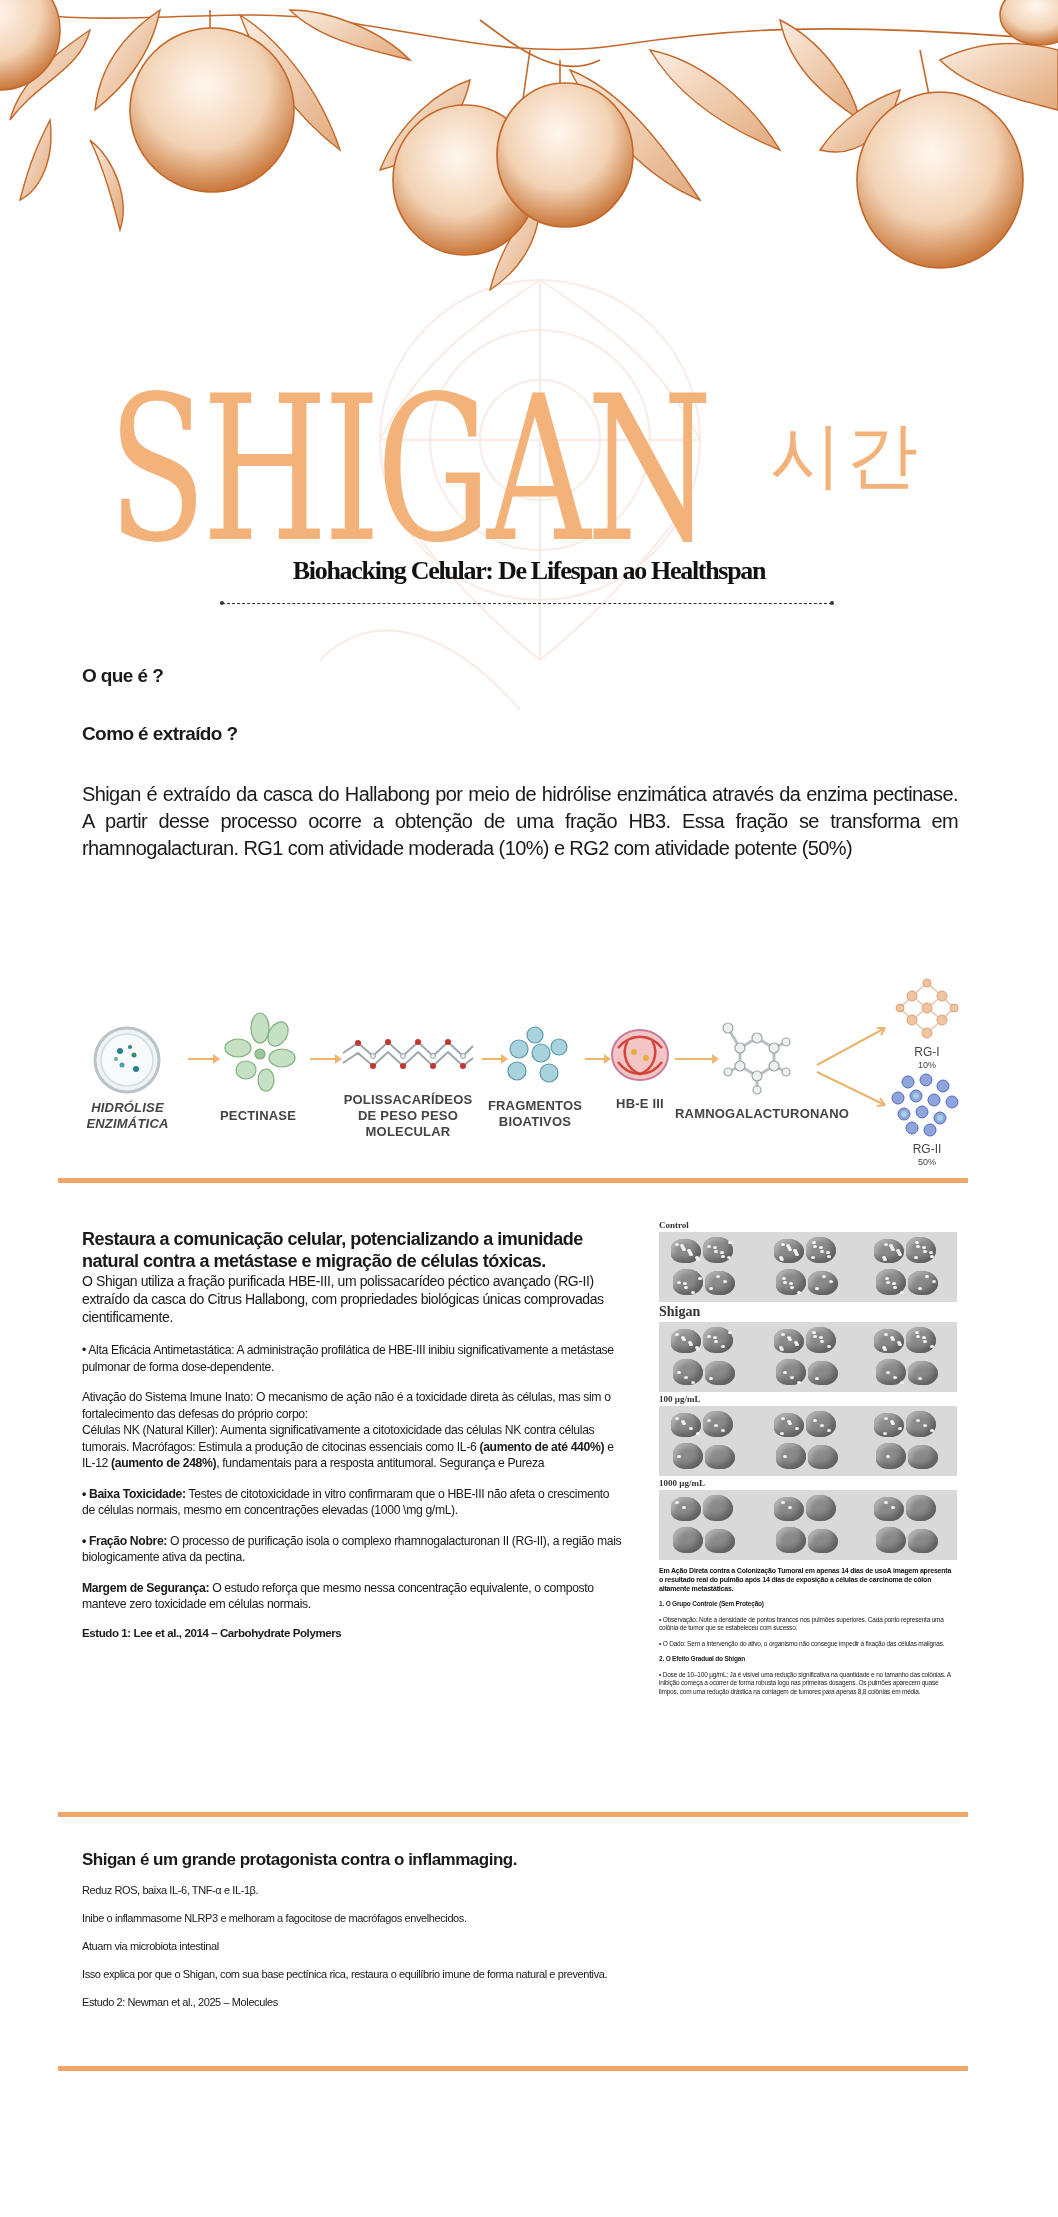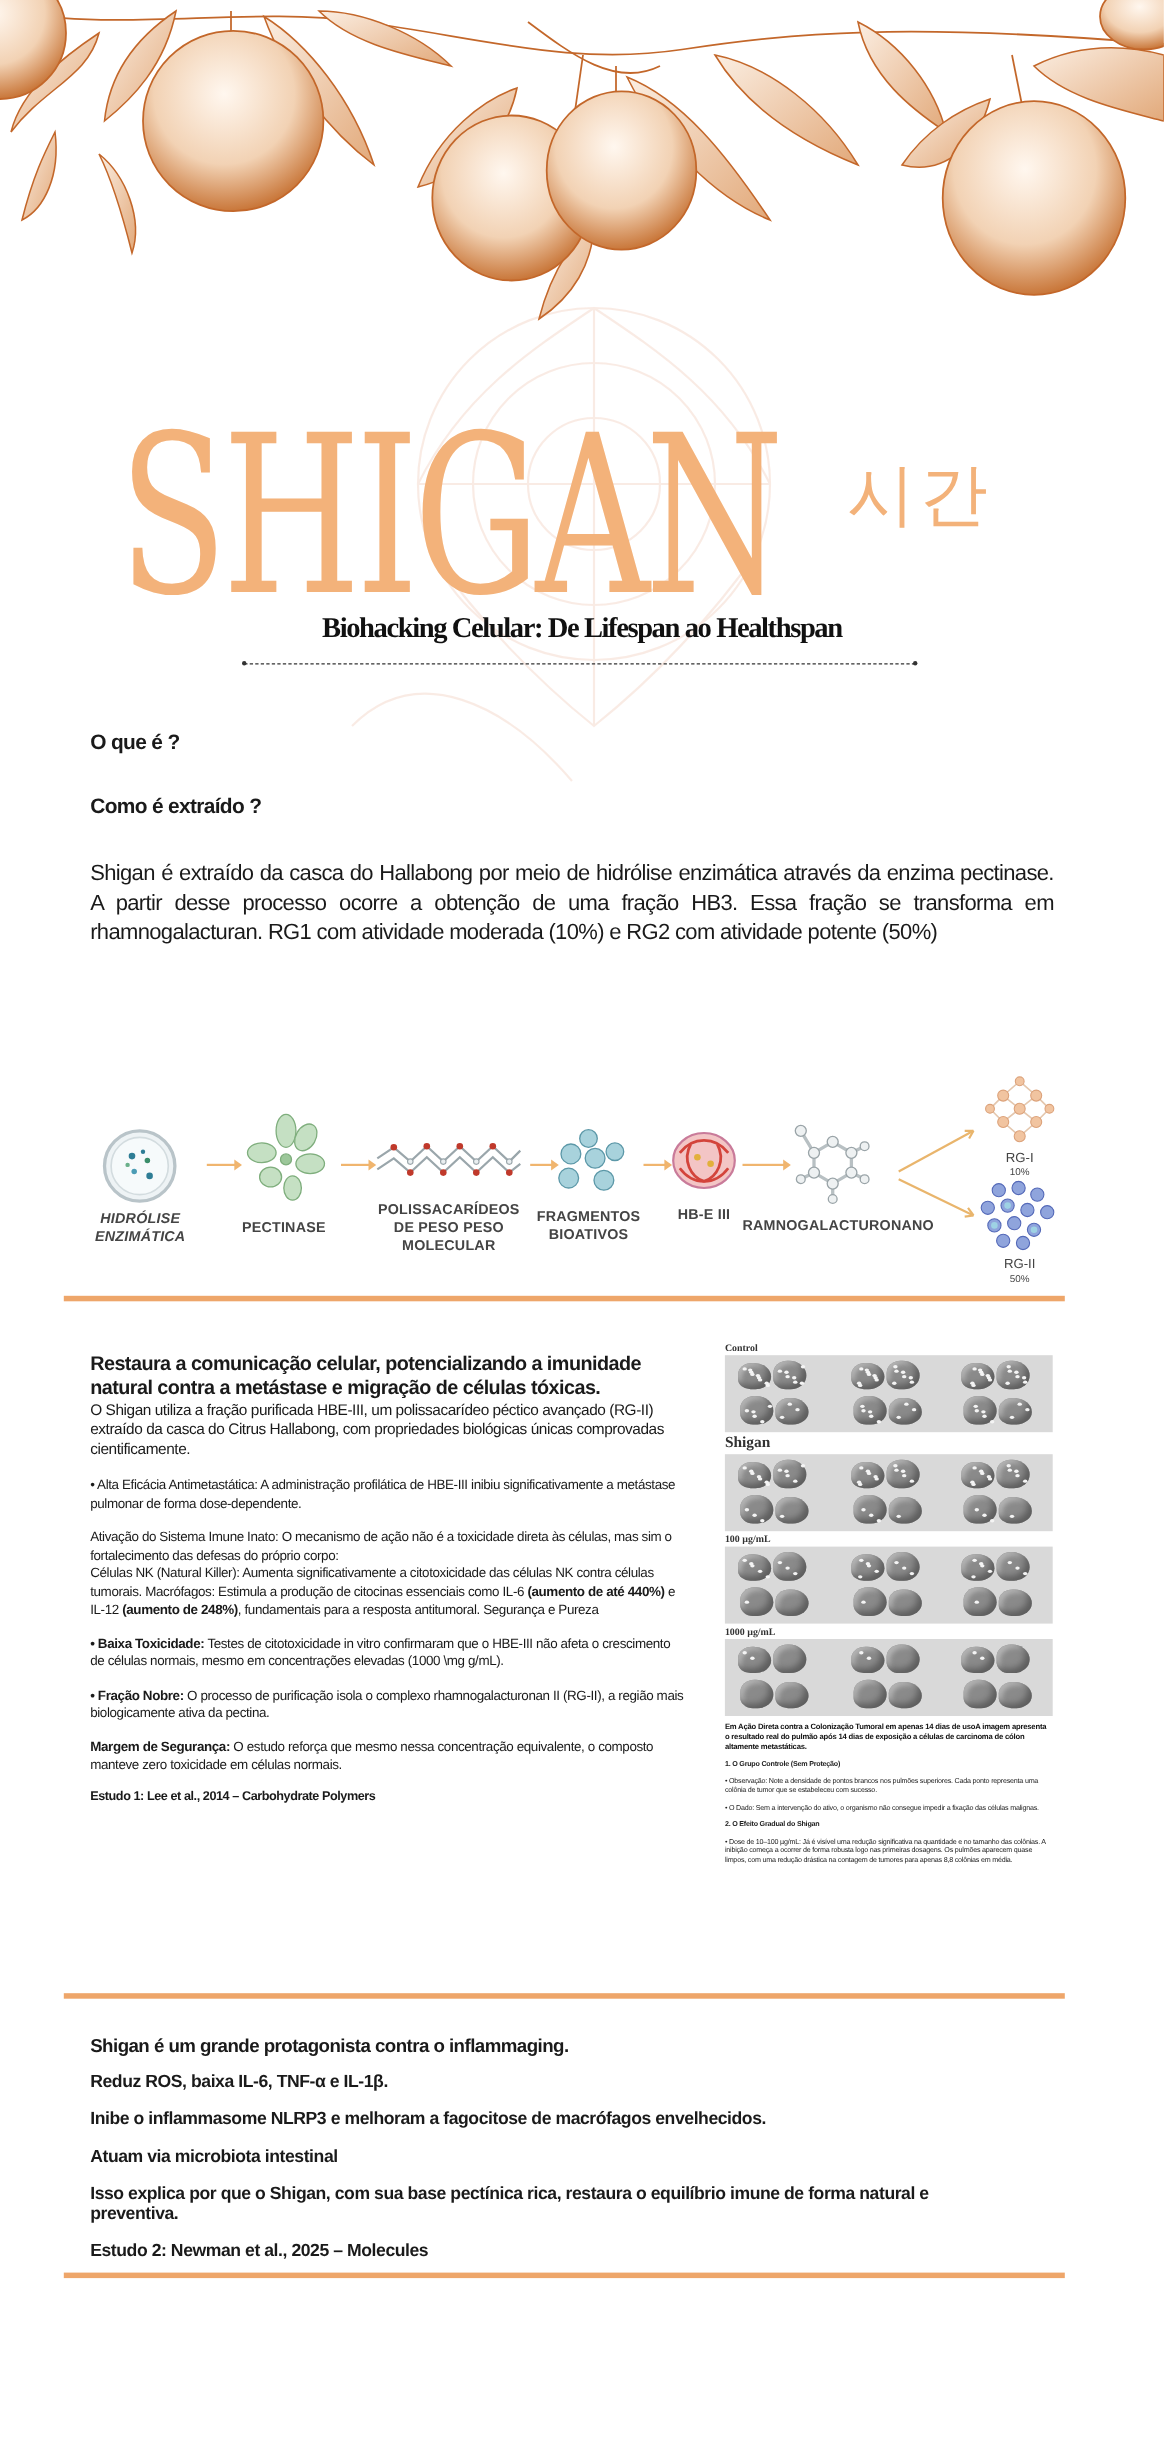--- a/index.html
+++ b/index.html
@@ -10,21 +10,21 @@
   .hero { position: absolute; left: 0; top: 0; width: 1058px; height: 300px; }
   .hero svg { width: 100%; height: 100%; }
 
   
   .watermark { position: absolute; left: 260px; top: 240px; width: 560px; height: 480px; opacity: 0.14; }
 
   
   .brand { position: absolute; left: 108px; top: 360px; height: 200px; display: flex; align-items: flex-end; }
   .brand-name { font-family: "DejaVu Serif", serif; font-weight: 300; font-size: 200px; line-height: 160px; color: #f3b27a;
     letter-spacing: -6px; transform: scaleX(0.72); transform-origin: left bottom; display: inline-block; height: 170px; }
-  .brand-korean { position: absolute; left: 770px; top: 408px; font-size: 62px; color: #f3b27a; font-family: "DejaVu Sans", sans-serif; font-weight: 300; letter-spacing: 4px; }
+  .brand-korean { position: absolute; left: 770px; top: 408px; font-size: 72px; color: #f3b27a; font-family: "DejaVu Sans", sans-serif; font-weight: 300; letter-spacing: 4px; }
 
   .tagline { position: absolute; left: 0; width: 1058px; top: 556px; text-align: center; font-family: "Liberation Serif", serif; font-weight: bold;
     font-size: 26px; letter-spacing: -1.3px; color: #111; }
   .tagline-rule { position: absolute; left: 222px; width: 610px; top: 603px; border-top: 1.5px dashed #333; }
   .tagline-rule::before, .tagline-rule::after { content: ""; position: absolute; top: -3px; width: 4px; height: 4px; background: #333; border-radius: 50%; }
   .tagline-rule::before { left: -2px; } .tagline-rule::after { right: -2px; }
 
   
   .intro { position: absolute; left: 82px; width: 876px; top: 665px; }
   .intro h2 { font-size: 19px; font-weight: bold; letter-spacing: -0.6px; color: #1a1a1a; }
@@ -59,21 +59,21 @@
   .fig-panel { width: 298px; height: 70px; background: #d9d9d9; position: relative; overflow: hidden; margin-bottom: 2px; }
   .lung { position: absolute; border-radius: 45% 55% 50% 40%; background: #8a8a8a; box-shadow: inset -4px -4px 6px #5e5e5e, inset 3px 3px 5px #b5b5b5; }
   .lung .spot { position: absolute; width: 4px; height: 3px; background: #f4f4f4; border-radius: 50%; }
   .fig-caption { font-size: 7px; font-weight: bold; line-height: 9px; color: #111; margin-top: 6px; letter-spacing: -0.2px; }
   .fig-note { font-size: 6.5px; line-height: 8.5px; color: #222; margin-top: 7px; letter-spacing: -0.2px; }
   .fig-note.b { font-weight: bold; }
 
   
   .inflam { position: absolute; left: 82px; width: 800px; top: 1850px; }
   .inflam h3 { font-size: 17px; font-weight: bold; letter-spacing: -0.5px; margin-bottom: 14px; color: #1a1a1a; }
-  .inflam p { font-size: 16px; letter-spacing: -0.4px; margin-bottom: 16px; color: #1a1a1a; font-weight: bold; }
+  .inflam p { font-size: 11px; letter-spacing: -0.4px; margin-bottom: 16px; color: #1a1a1a; font-weight: normal; }
   .inflam p.ref { margin-bottom: 0; }
 </style>
 </head>
 <body>
 
 <div class="hero">
   <svg viewBox="0 0 1058 300" preserveAspectRatio="none">
     <defs>
       <radialGradient id="fruit" cx="45%" cy="35%" r="65%">
         <stop offset="0%" stop-color="#fff7ef"></stop>

